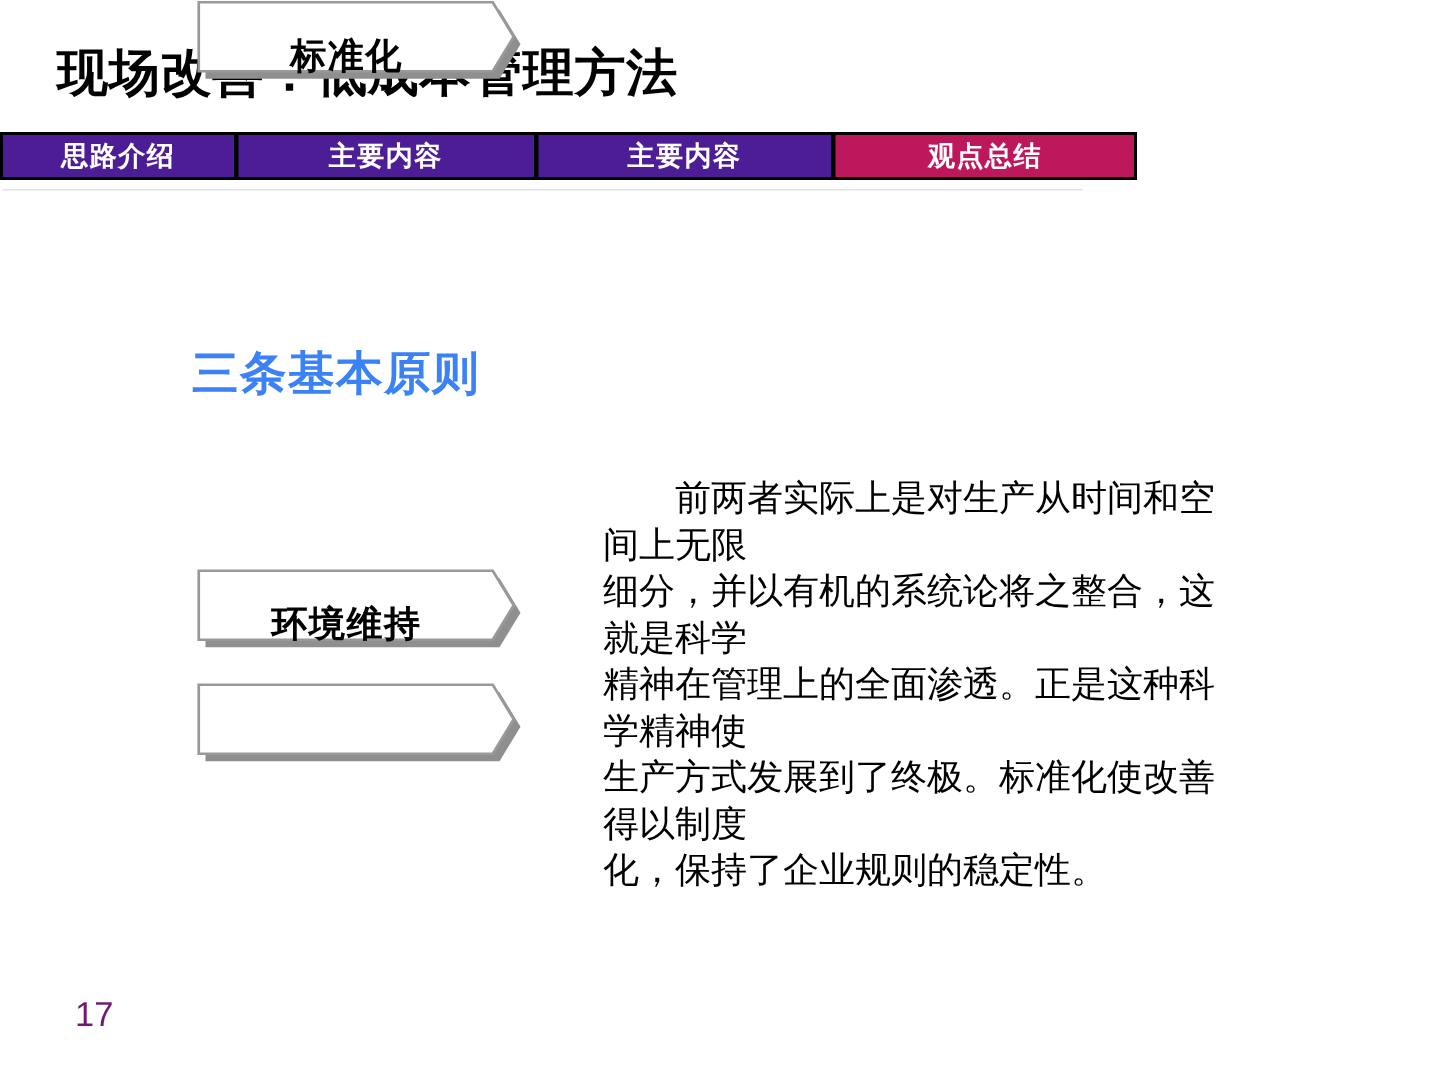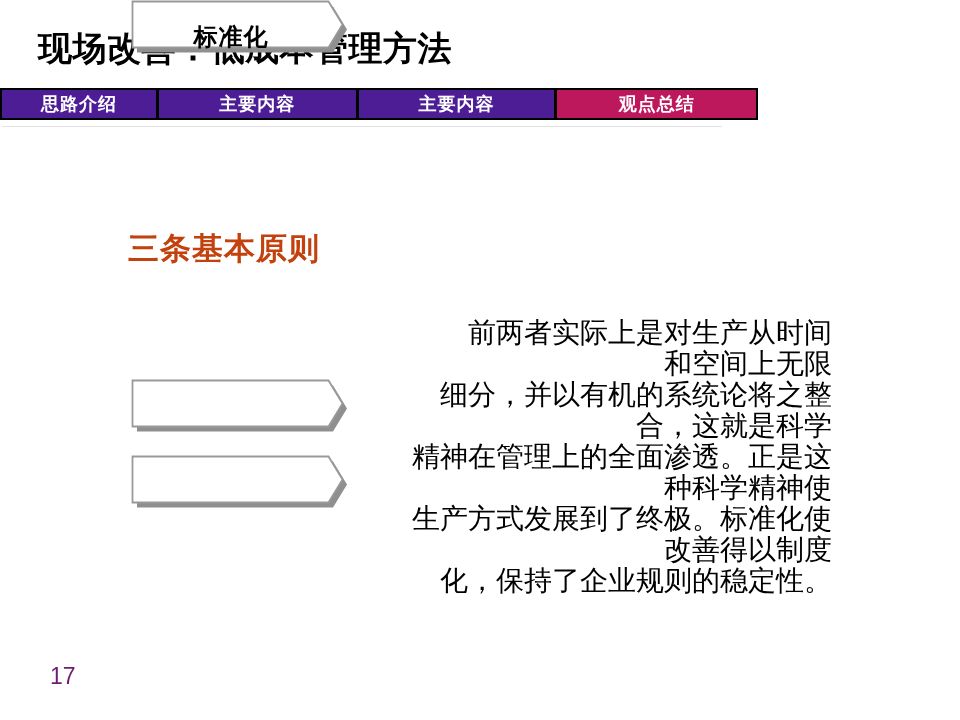--- a/index.html
+++ b/index.html
@@ -38,21 +38,21 @@
   .tab:nth-child(4){width:199px;}
   .tab.active{background:#be185d;}
   .tabbar-shadow-line{
     position:absolute;left:2px;top:126px;width:720px;height:1px;
     background:#e2e2e2;
   }
 
   
   .section-heading{
     position:absolute;left:128px;top:228px;margin:0;
-    font-size:31px;font-weight:bold;color:#c2410c;
+    font-size:31px;font-weight:bold;color:#3b82f6;
     letter-spacing:1px;white-space:nowrap;
   }
 
   
   .principle{
     position:absolute;left:131px;width:218px;height:58px;
   }
   .principle:nth-of-type(1){top:303px;}
   .principle:nth-of-type(2){top:379px;}
   .principle:nth-of-type(3){top:455px;}
@@ -62,22 +62,22 @@
   .principle-label{
     position:absolute;left:0;top:13px;width:200px;height:48px;
     display:flex;align-items:center;justify-content:center;
     font-size:24px;font-weight:bold;color:#000;
     letter-spacing:1px;white-space:nowrap;
   }
 
   
   .body-paragraph{
     position:absolute;left:402px;top:317px;width:430px;margin:0;
-    font-size:28px;line-height:31px;color:#000;
-    white-space:pre-line;text-align:right;
+    font-size:24px;line-height:31px;color:#000;
+    white-space:pre-line;text-align:left;
   }
 
   
   .page-number{
     position:absolute;left:50px;top:663px;
     font-size:23px;color:#701a75;
   }
 </style>
 </head>
 <body>
@@ -94,20 +94,21 @@
   </nav>
   <div class="tabbar-shadow-line"></div>
 
   <h2 class="section-heading">三条基本原则</h2>
 
   <div class="principle">
     <svg viewBox="0 0 218 58" aria-hidden="true">
       <polygon class="arrow-shadow" points="6,6.5 202,6.5 216,29.5 202,52.5 6,52.5"></polygon>
       <polygon class="arrow-face" points="1.5,1.5 197.5,1.5 211.5,24.5 197.5,47.5 1.5,47.5"></polygon>
     </svg>
+    <div class="principle-label">环境维持</div>
   </div>
 
   <div class="principle">
     <svg viewBox="0 0 218 58" aria-hidden="true">
       <polygon class="arrow-shadow" points="6,6.5 202,6.5 216,29.5 202,52.5 6,52.5"></polygon>
       <polygon class="arrow-face" points="1.5,1.5 197.5,1.5 211.5,24.5 197.5,47.5 1.5,47.5"></polygon>
     </svg>
   </div>
 
   <div class="principle">

